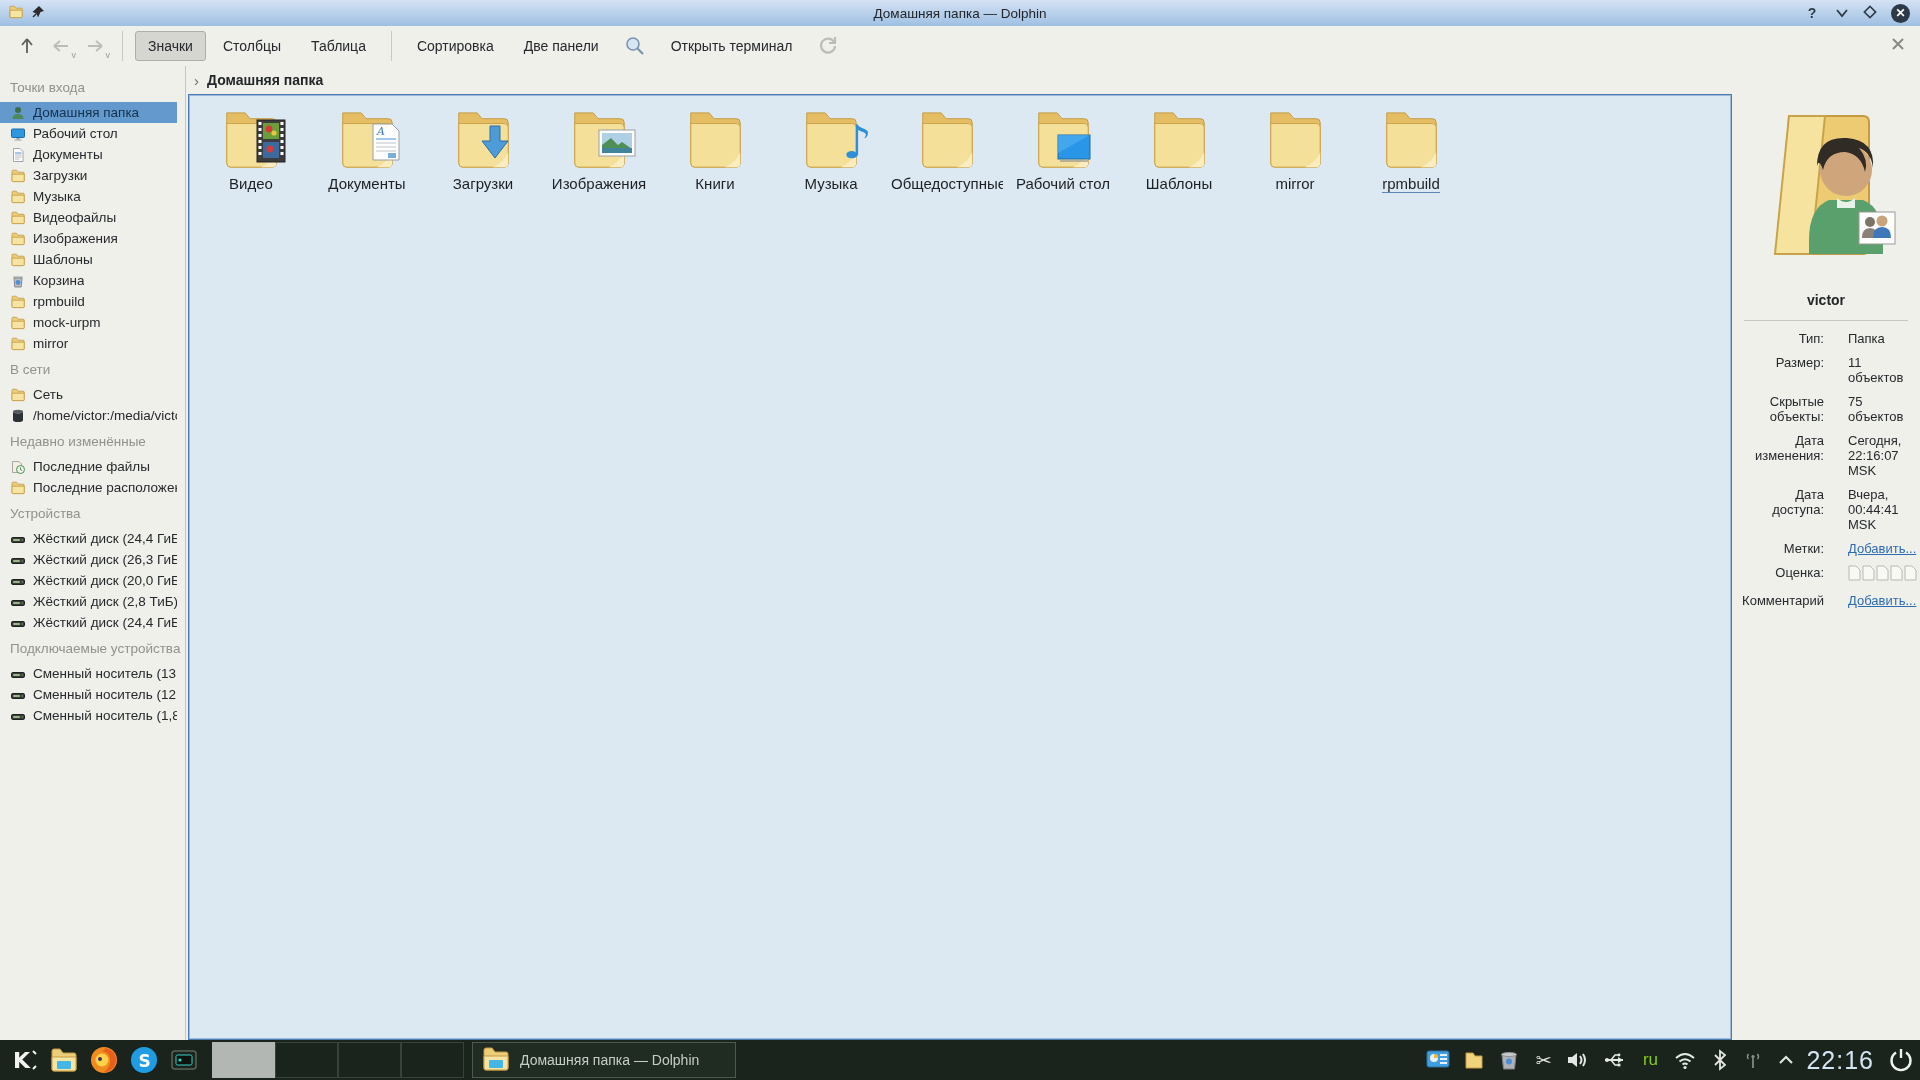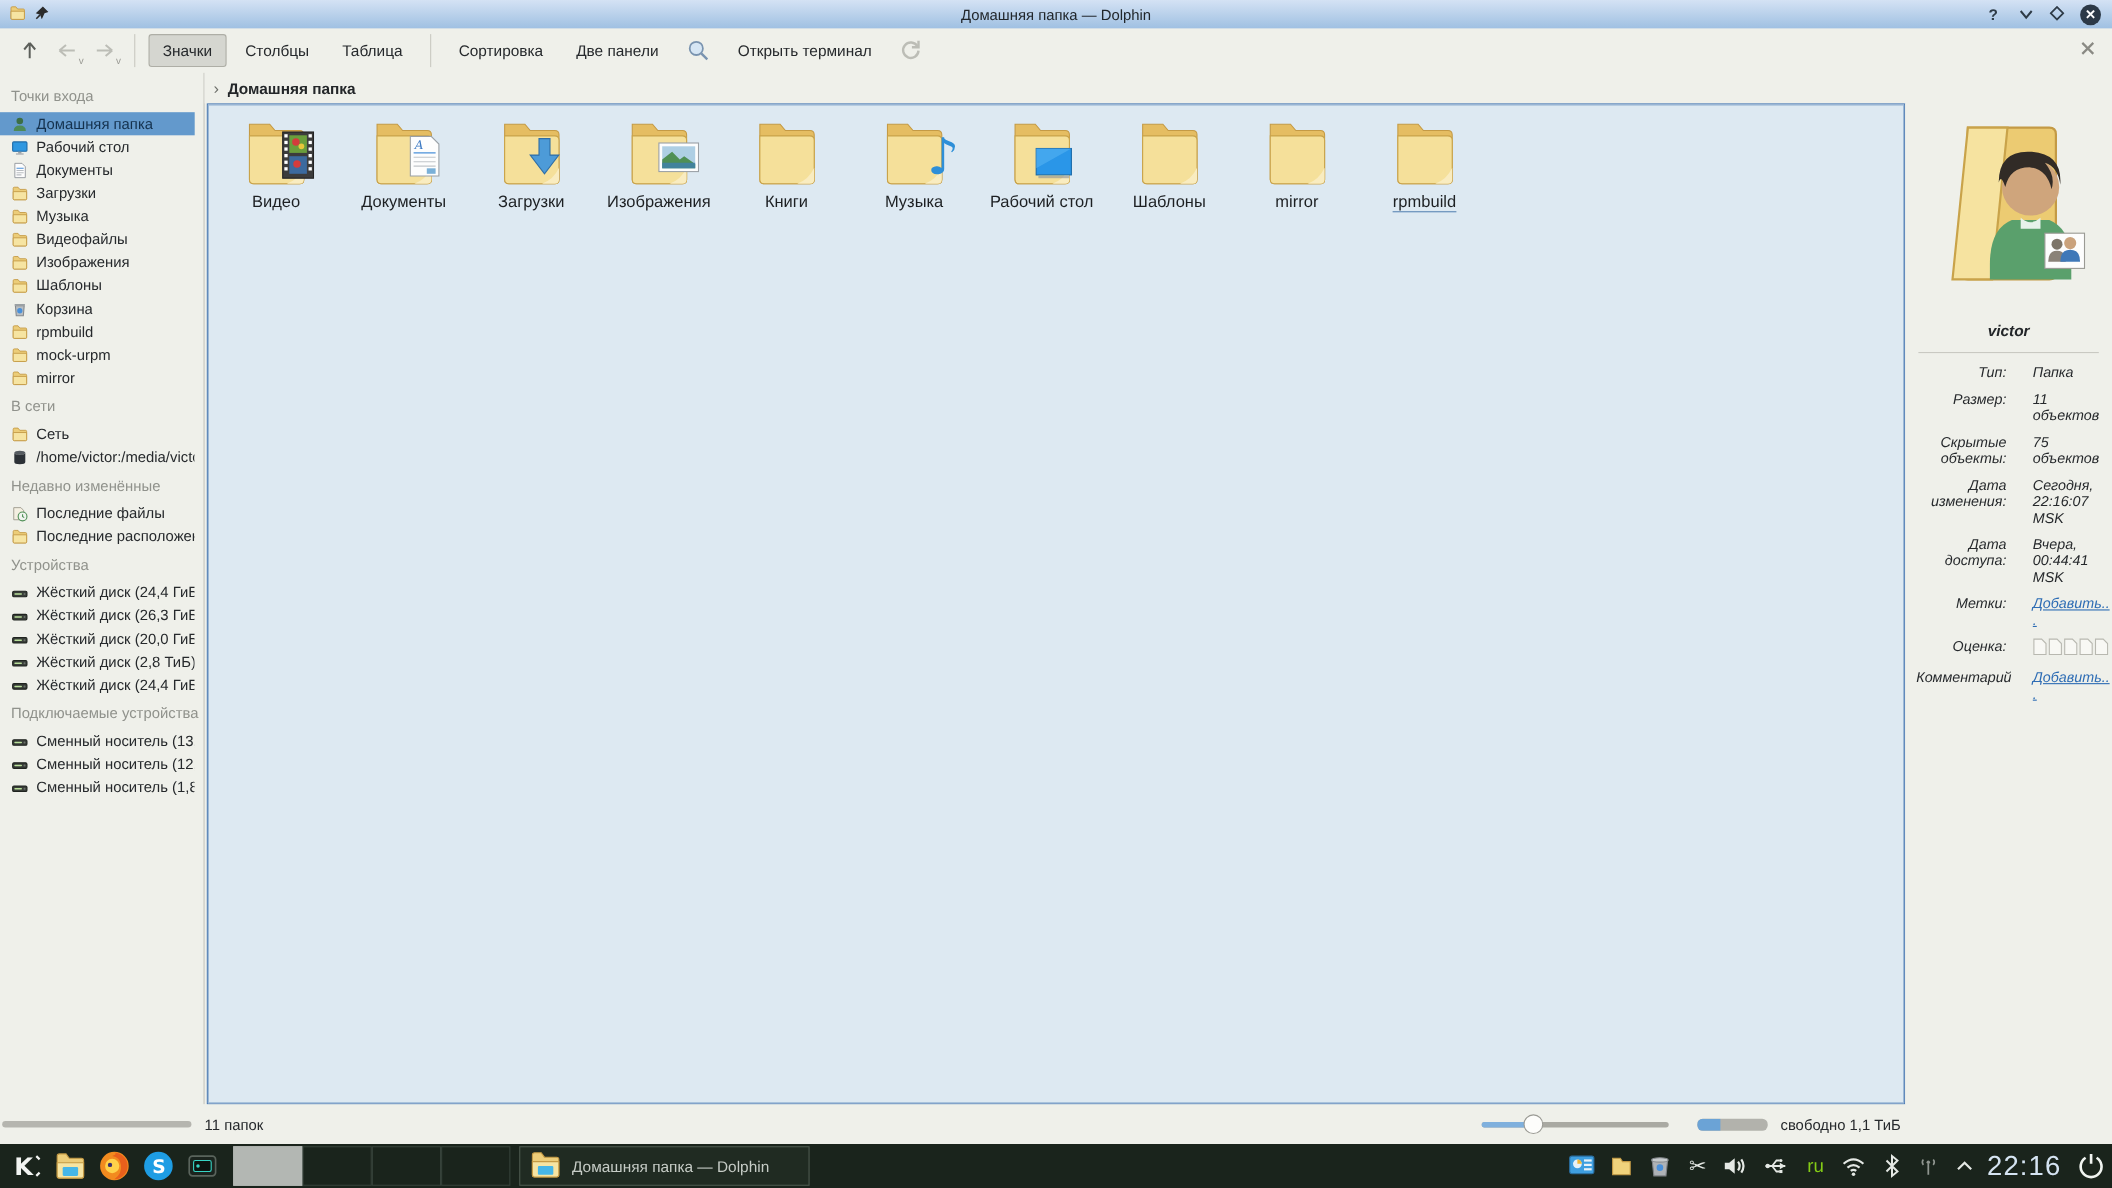--- a/index.html
+++ b/index.html
@@ -52,21 +52,21 @@
   .view { flex:1 1 auto; background:#dde9f2; border:1px solid #4d7ab2; outline:1px solid #9db9d6; outline-offset:-2px; margin-left:2px; overflow:hidden; }
   .folder-grid { display:flex; flex-wrap:wrap; padding:8px 0 0 4px; }
   .folder-item { width:116px; display:flex; flex-direction:column; align-items:center; padding-top:4px; }
   .folder-icon { width:74px; height:64px; position:relative; display:flex; align-items:flex-end; justify-content:center; }
   .folder-label { margin-top:4px; font-size:15px; color:#1d2023; max-width:112px; white-space:nowrap; overflow:hidden; }
   .folder-label.underl { border-bottom:1px solid #5b87b5; }
   .ov { position:absolute; }
   .ov-note { font-size:46px; line-height:1; color:#2e8fd8; right:-4px; bottom:6px; font-family:"DejaVu Sans", sans-serif; }
 
   
-  .infopanel { width:188px; flex:0 0 188px; background:#eff0ea; padding:14px 10px 0 10px; overflow:hidden;font-style:italic; }
+  .infopanel { width:188px; flex:0 0 188px; background:#eff0ea; padding:14px 10px 0 10px; overflow:hidden; }
   .preview { display:flex; justify-content:center; position:relative; height:170px; }
   .info-name { text-align:center; font-weight:bold; font-size:14px; margin:14px 0 12px 0; color:#232629; }
   .info-sep { height:1px; background:#c9c9c2; margin:0 2px 10px 2px; }
   .info-rows { display:flex; flex-direction:column; gap:9px; }
   .info-row { display:flex; gap:24px; font-size:13px; }
   .info-label { width:82px; flex:0 0 82px; text-align:right; color:#26292c; }
   .info-value { width:72px; color:#26292c; word-wrap:break-word; }
   .info-value.link { color:#2d6cb4; text-decoration:underline; }
   .rating { display:flex; gap:1px; }
 
@@ -518,20 +518,30 @@
               <div class="folder-item">
                 <div class="folder-icon">
                   <svg width="62" height="62" viewBox="0 0 64 64">
                     <path d="M7 4 H26 L31 10 H54 Q58 10 58 14 V56 Q58 60 54 60 H11 Q7 60 7 56 Z" fill="#e5bd62" stroke="#c49a45"></path>
                     <path d="M7 15 H54 Q58 15 58 19 V56 Q58 60 54 60 H11 Q7 60 7 56 Z" fill="#f5e09a" stroke="#c9a34a"></path>
                     <path d="M58 45 V56 Q58 60 54 60 H42 Q53 56 58 45 Z" fill="#f9ecc0"></path>
                   </svg>
                   <span class="ov ov-note">♪</span>
                 </div>
                 <div class="folder-label">Музыка</div>
+              </div>
+              <div class="folder-item">
+                <div class="folder-icon">
+                  <svg width="62" height="62" viewBox="0 0 64 64">
+                    <path d="M7 4 H26 L31 10 H54 Q58 10 58 14 V56 Q58 60 54 60 H11 Q7 60 7 56 Z" fill="#e5bd62" stroke="#c49a45"></path>
+                    <path d="M7 15 H54 Q58 15 58 19 V56 Q58 60 54 60 H11 Q7 60 7 56 Z" fill="#f5e09a" stroke="#c9a34a"></path>
+                    <path d="M58 45 V56 Q58 60 54 60 H42 Q53 56 58 45 Z" fill="#f9ecc0"></path>
+                  </svg>
+                </div>
+                <div class="folder-label">Общедоступные</div>
               </div>
               <div class="folder-item">
                 <div class="folder-icon">
                   <svg width="62" height="62" viewBox="0 0 64 64">
                     <path d="M7 4 H26 L31 10 H54 Q58 10 58 14 V56 Q58 60 54 60 H11 Q7 60 7 56 Z" fill="#e5bd62" stroke="#c49a45"></path>
                     <path d="M7 15 H54 Q58 15 58 19 V56 Q58 60 54 60 H11 Q7 60 7 56 Z" fill="#f5e09a" stroke="#c9a34a"></path>
                     <path d="M58 45 V56 Q58 60 54 60 H42 Q53 56 58 45 Z" fill="#f9ecc0"></path>
                   </svg>
                   <svg class="ov" style="right:8px;bottom:8px" width="36" height="30" viewBox="0 0 36 30">
                     <rect x="2" y="2" width="32" height="24" fill="#2a96e8" stroke="#1c6aa8"></rect>
@@ -640,36 +650,20 @@
               <div class="info-row">
                 <div class="info-label">Комментарий</div>
                 <div class="info-value link">Добавить...</div>
               </div>
             </div>
         </div>
       </div>
     </div>
   </div>
 
-  <div class="statusbar">
-    <div class="side-hscroll">
-        <div class="bar"></div>
-      </div>
-    <span class="status-left">11 папок</span>
-    <span class="status-spacer"></span>
-    <div class="zoom-slider">
-      <div class="zoom-track"></div>
-      <div class="zoom-fill"></div>
-      <div class="zoom-knob"></div>
-    </div>
-    <div class="capacity">
-        <div class="cap-fill"></div>
-      </div>
-    <span class="free-space">свободно 1,1 ТиБ</span>
-  </div>
 
   <div class="taskbar">
     <span id="launchers" style="display:flex; gap:4px;">
         <span class="launcher">
           <svg width="30" height="30" viewBox="0 0 30 30">
             <text x="4" y="23" font-family="DejaVu Sans, sans-serif" font-size="22" font-weight="bold" fill="#f2f4f2">K</text>
             <path d="M24 6 l3 3 M24 24 l3 -3" stroke="#f2f4f2" stroke-width="2"></path>
           </svg>
         </span>
         <span class="launcher">

